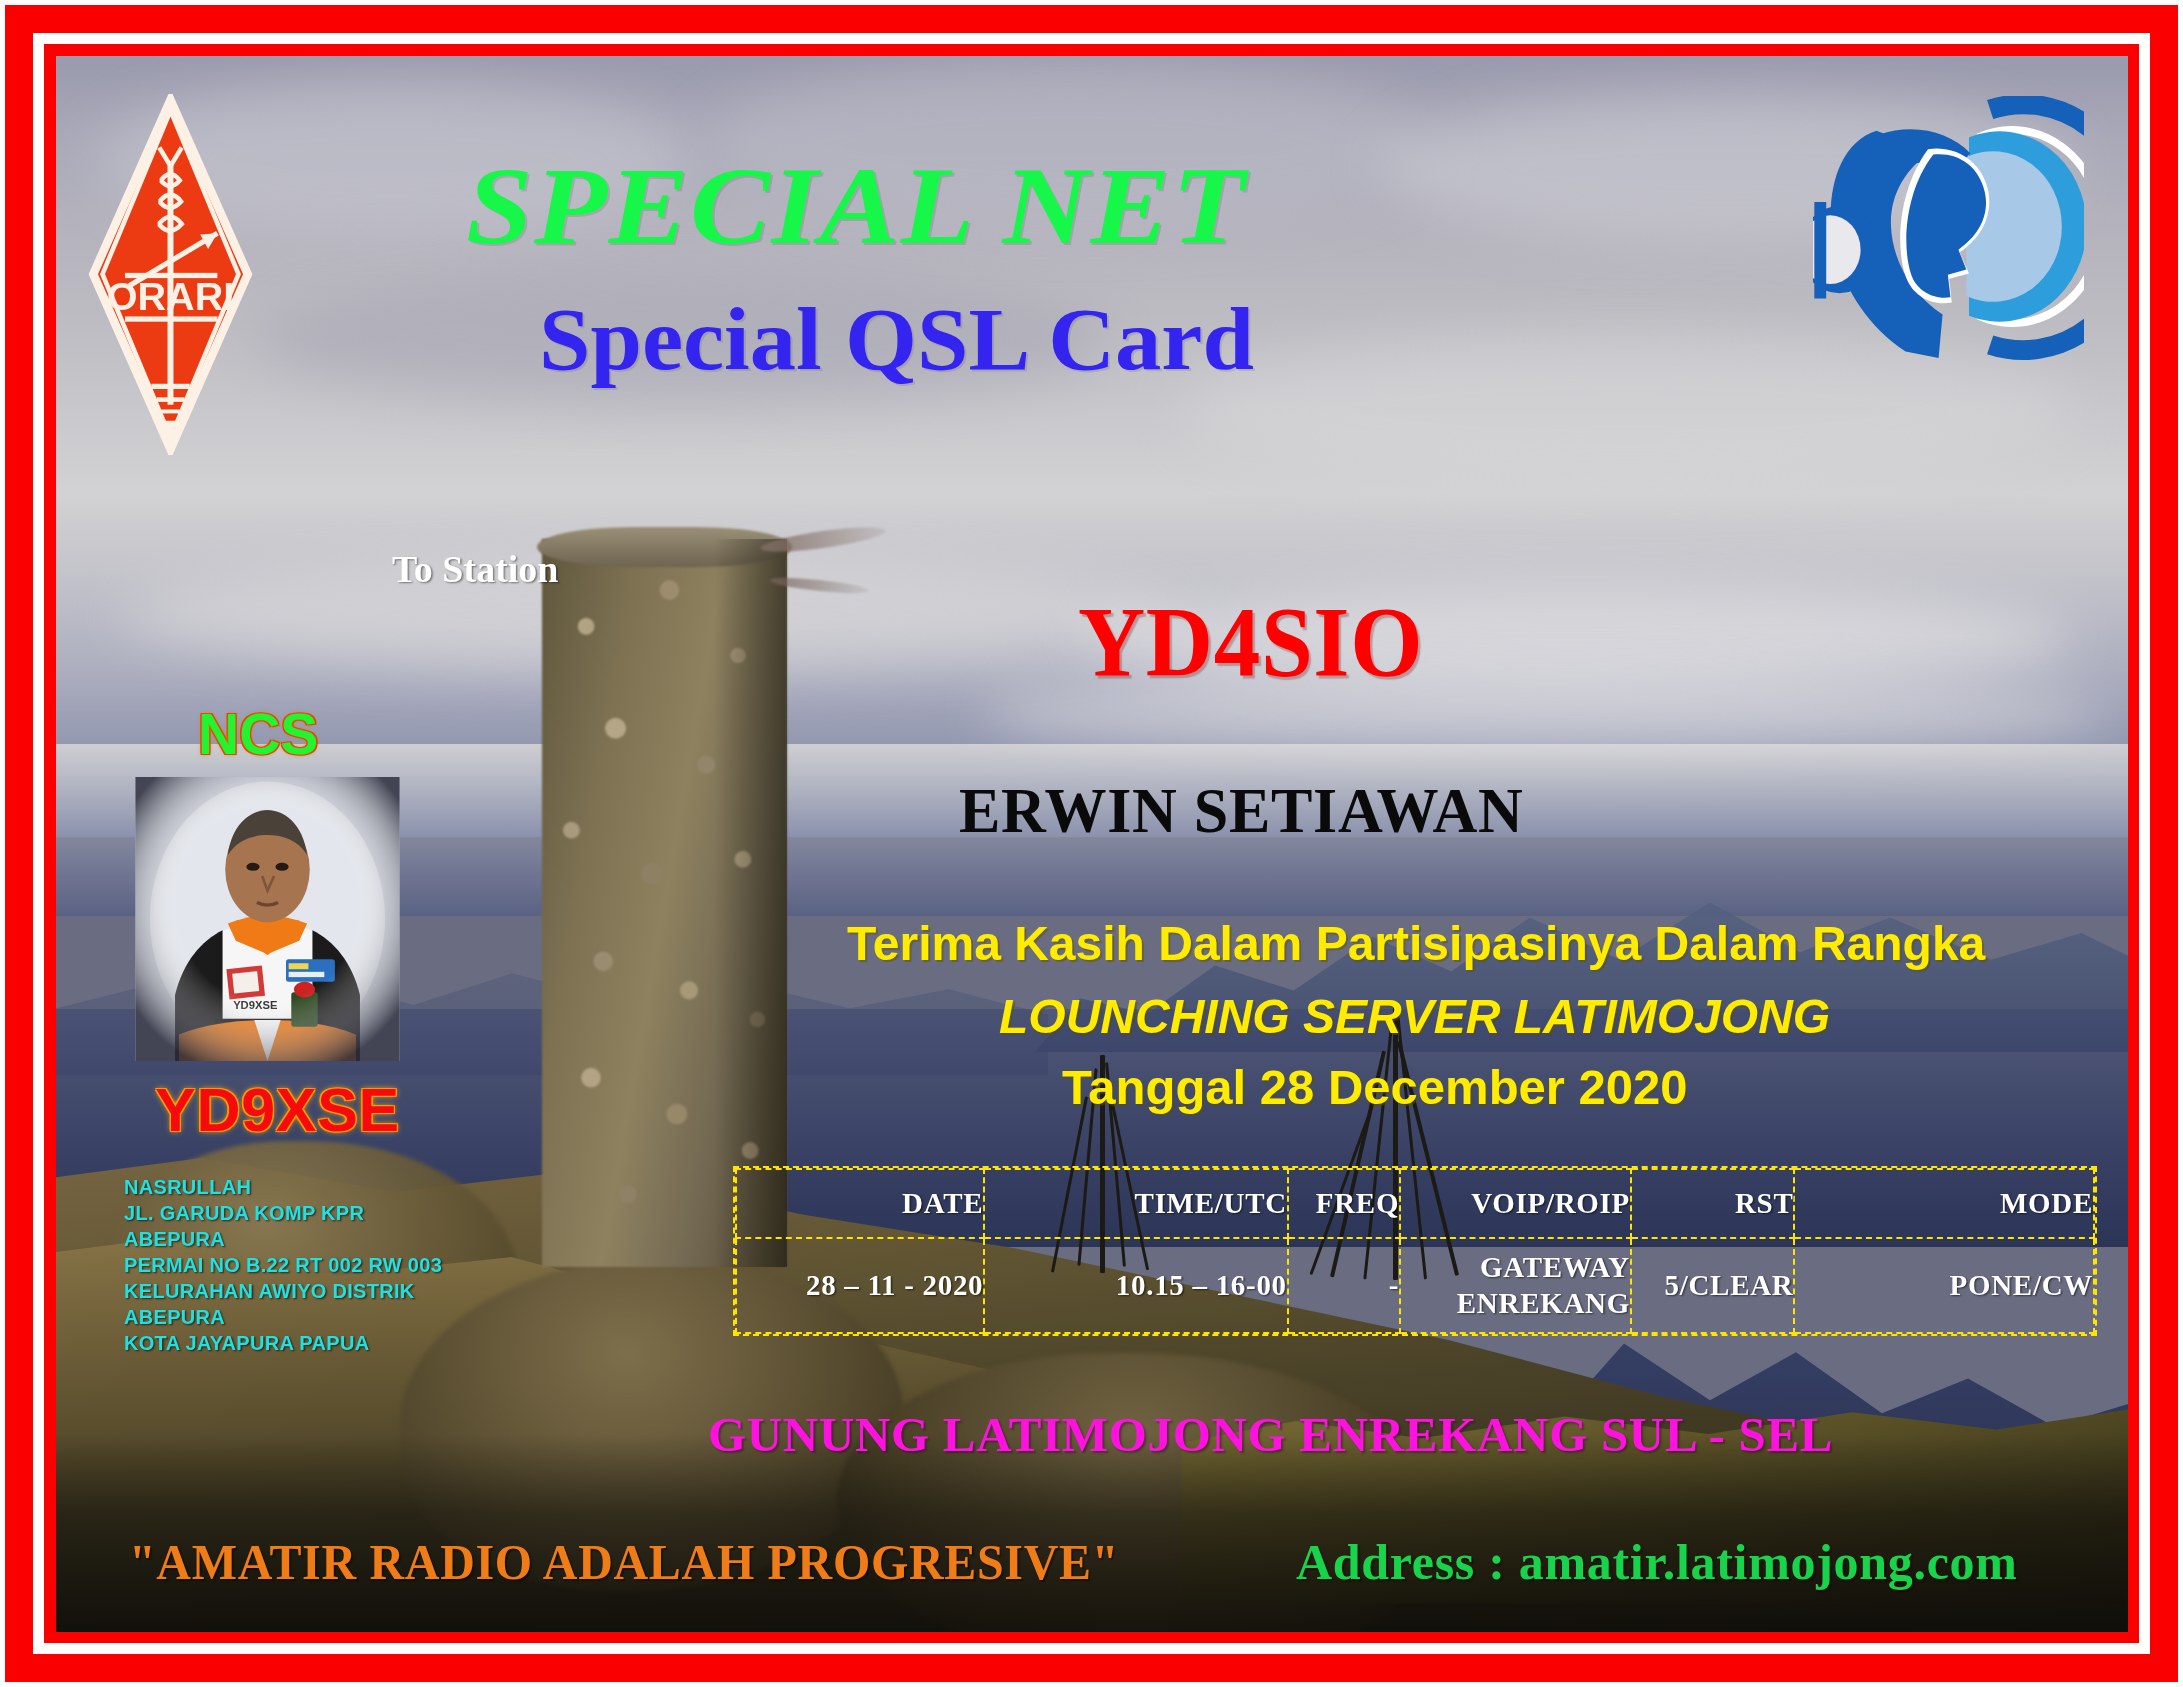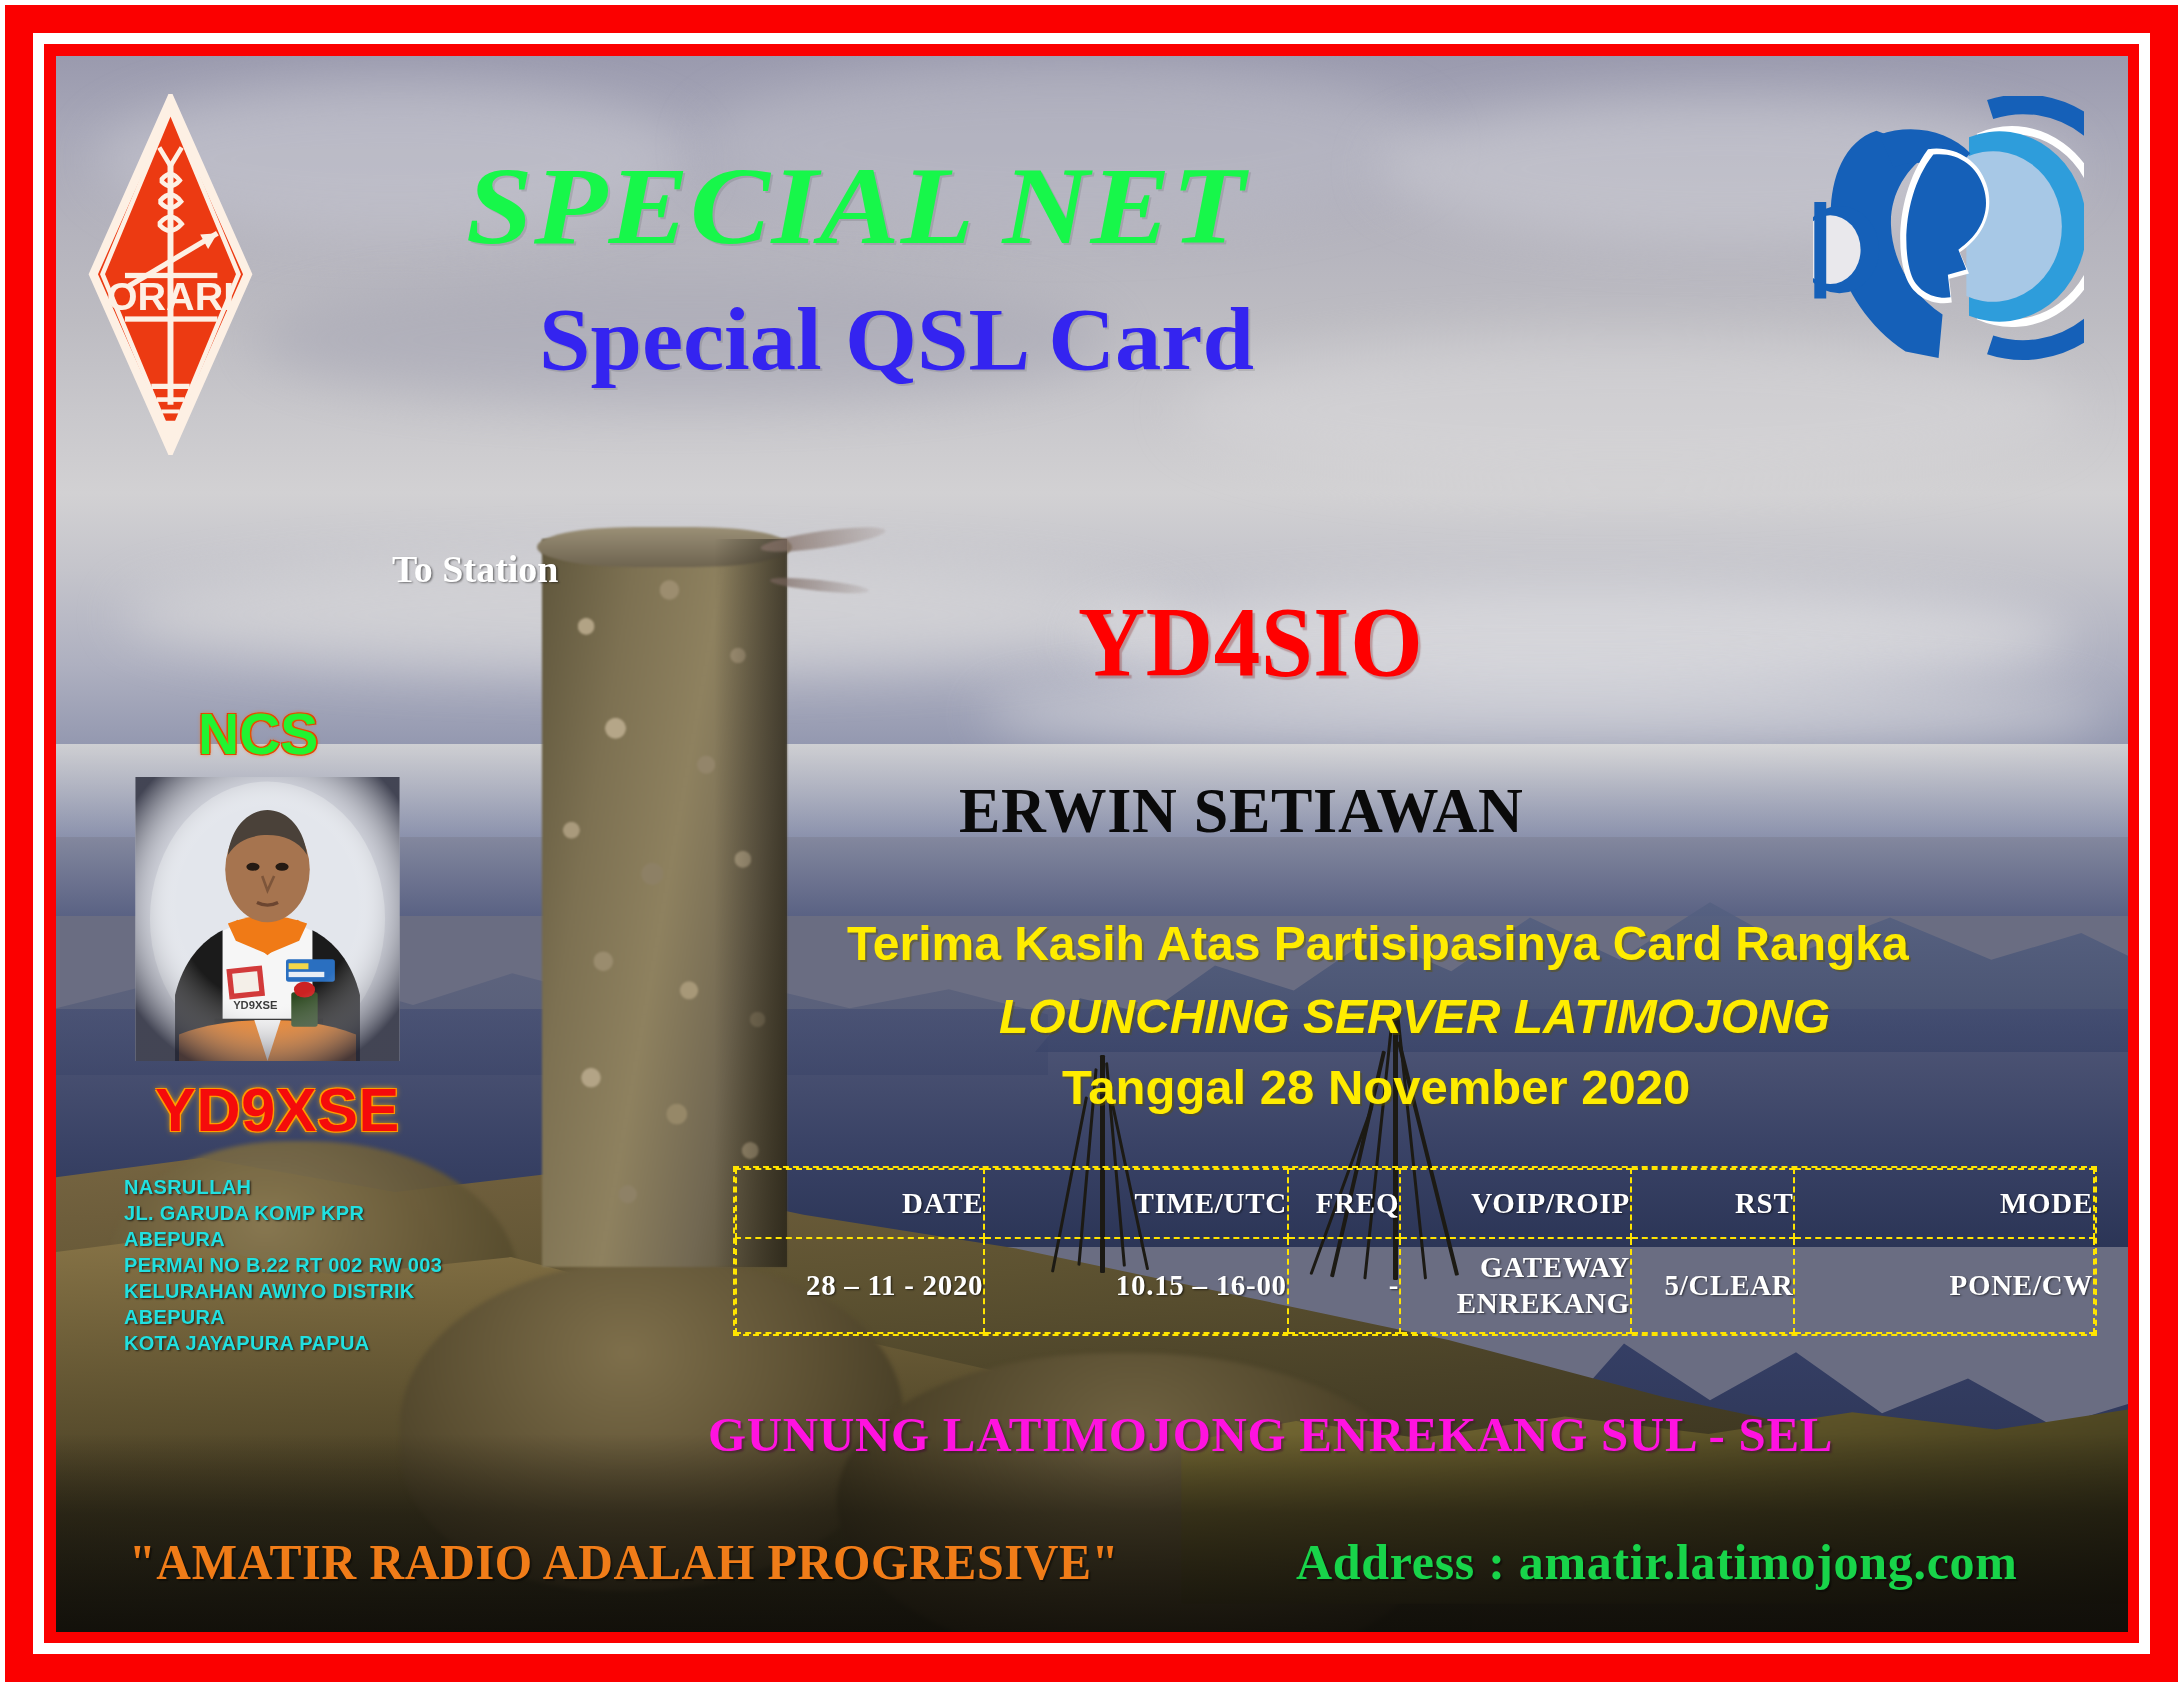--- a/index.html
+++ b/index.html
@@ -310,25 +310,25 @@
     <div class="abs" id="t-tostation">To Station</div>
 
     <div class="abs" id="t-ncs">NCS</div>
 
     <div class="abs" id="t-yd9xse">YD9XSE</div>
 
     <div class="abs" id="t-callsign">YD4SIO</div>
 
     <div class="abs" id="t-name">ERWIN SETIAWAN</div>
 
-    <div class="abs yellow-line" id="t-thanks">Terima Kasih Atas Partisipasinya Card Rangka</div>
+    <div class="abs yellow-line" id="t-thanks">Terima Kasih Dalam Partisipasinya Dalam Rangka</div>
 
     <div class="abs yellow-line" id="t-launch">LOUNCHING SERVER LATIMOJONG</div>
 
-    <div class="abs yellow-line" id="t-date">Tanggal  28  November  2020</div>
+    <div class="abs yellow-line" id="t-date">Tanggal  28  December  2020</div>
 
     <div id="addr-block">
       <div>NASRULLAH</div>
       <div>JL. GARUDA KOMP KPR</div>
       <div>ABEPURA</div>
       <div>PERMAI NO B.22 RT 002 RW 003</div>
       <div>KELURAHAN AWIYO DISTRIK</div>
       <div>ABEPURA</div>
       <div>KOTA JAYAPURA PAPUA</div>
     </div>

